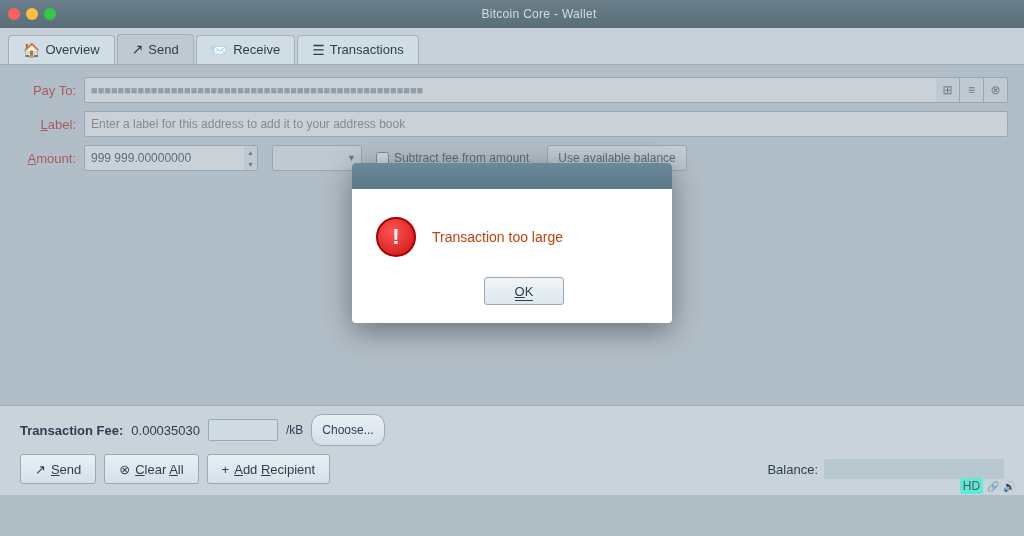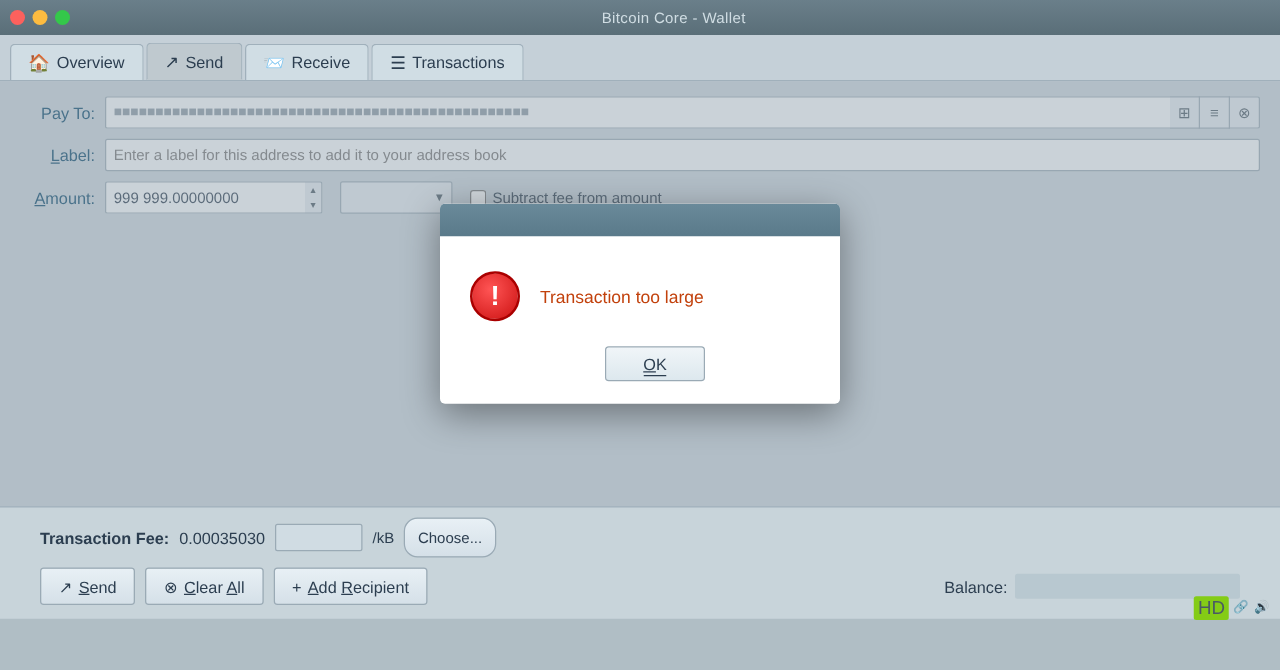--- a/index.html
+++ b/index.html
@@ -75,21 +75,21 @@
     .form-row {
       display: flex;
       align-items: center;
       margin-bottom: 8px;
       gap: 8px;
     }
     .form-label {
       width: 60px;
       text-align: right;
       font-size: 13px;
-      color: #0c4a6e;
+      color: #b91c1c;
       flex-shrink: 0;
     }
     .form-label u { text-decoration: underline; }
     .form-input {
       flex: 1;
       height: 26px;
       border: 1px solid #9aaab5;
       background: #f5f8fa;
       padding: 0 6px;
       font-size: 12px;
@@ -293,21 +293,21 @@
       background: #2c3e50;
     }
 
     
     .bottom-section {
       position: absolute;
       bottom: 0;
       left: 0;
       right: 0;
       background: #c8d4da;
-      padding: 8px 32px;
+      padding: 8px 20px;
       border-top: 1px solid #a0b0bb;
     }
     .fee-row {
       display: flex;
       align-items: center;
       gap: 8px;
       margin-bottom: 8px;
     }
     .fee-label {
       font-size: 13px;
@@ -391,23 +391,23 @@
       display: flex;
       align-items: center;
       gap: 4px;
       padding: 0 8px;
     }
     .status-text {
       font-size: 10px;
       color: #4a5a65;
     }
     .hd-badge {
-      font-size: 15px;
+      font-size: 12px;
       color: #4a5a65;
-      background: #84cc16;
+      background: #5eead4;
       padding: 1px 3px;
       border-radius: 2px;
       margin-left: 24px;
     }
   </style>
 </head>
 <body>
 
 <div class="title-bar">
   <button class="title-bar-btn btn-close"></button>
@@ -464,20 +464,21 @@
     <div class="currency-select-wrap">
       <select class="currency-select">
         <option></option>
       </select>
       <span class="currency-arrow">▼</span>
     </div>
     <label class="subtract-fee">
       <input type="checkbox" style="">
       <span>Subtract fee from amount</span>
     </label>
+    <button class="use-balance-btn">Use available balance</button>
   </div>
 
   <div class="overlay"></div>
 
   <div class="dialog">
     <div class="dialog-title-bar">
       <span class="dialog-title-text"></span>
     </div>
     <div class="dialog-body">
       <div class="error-icon">

